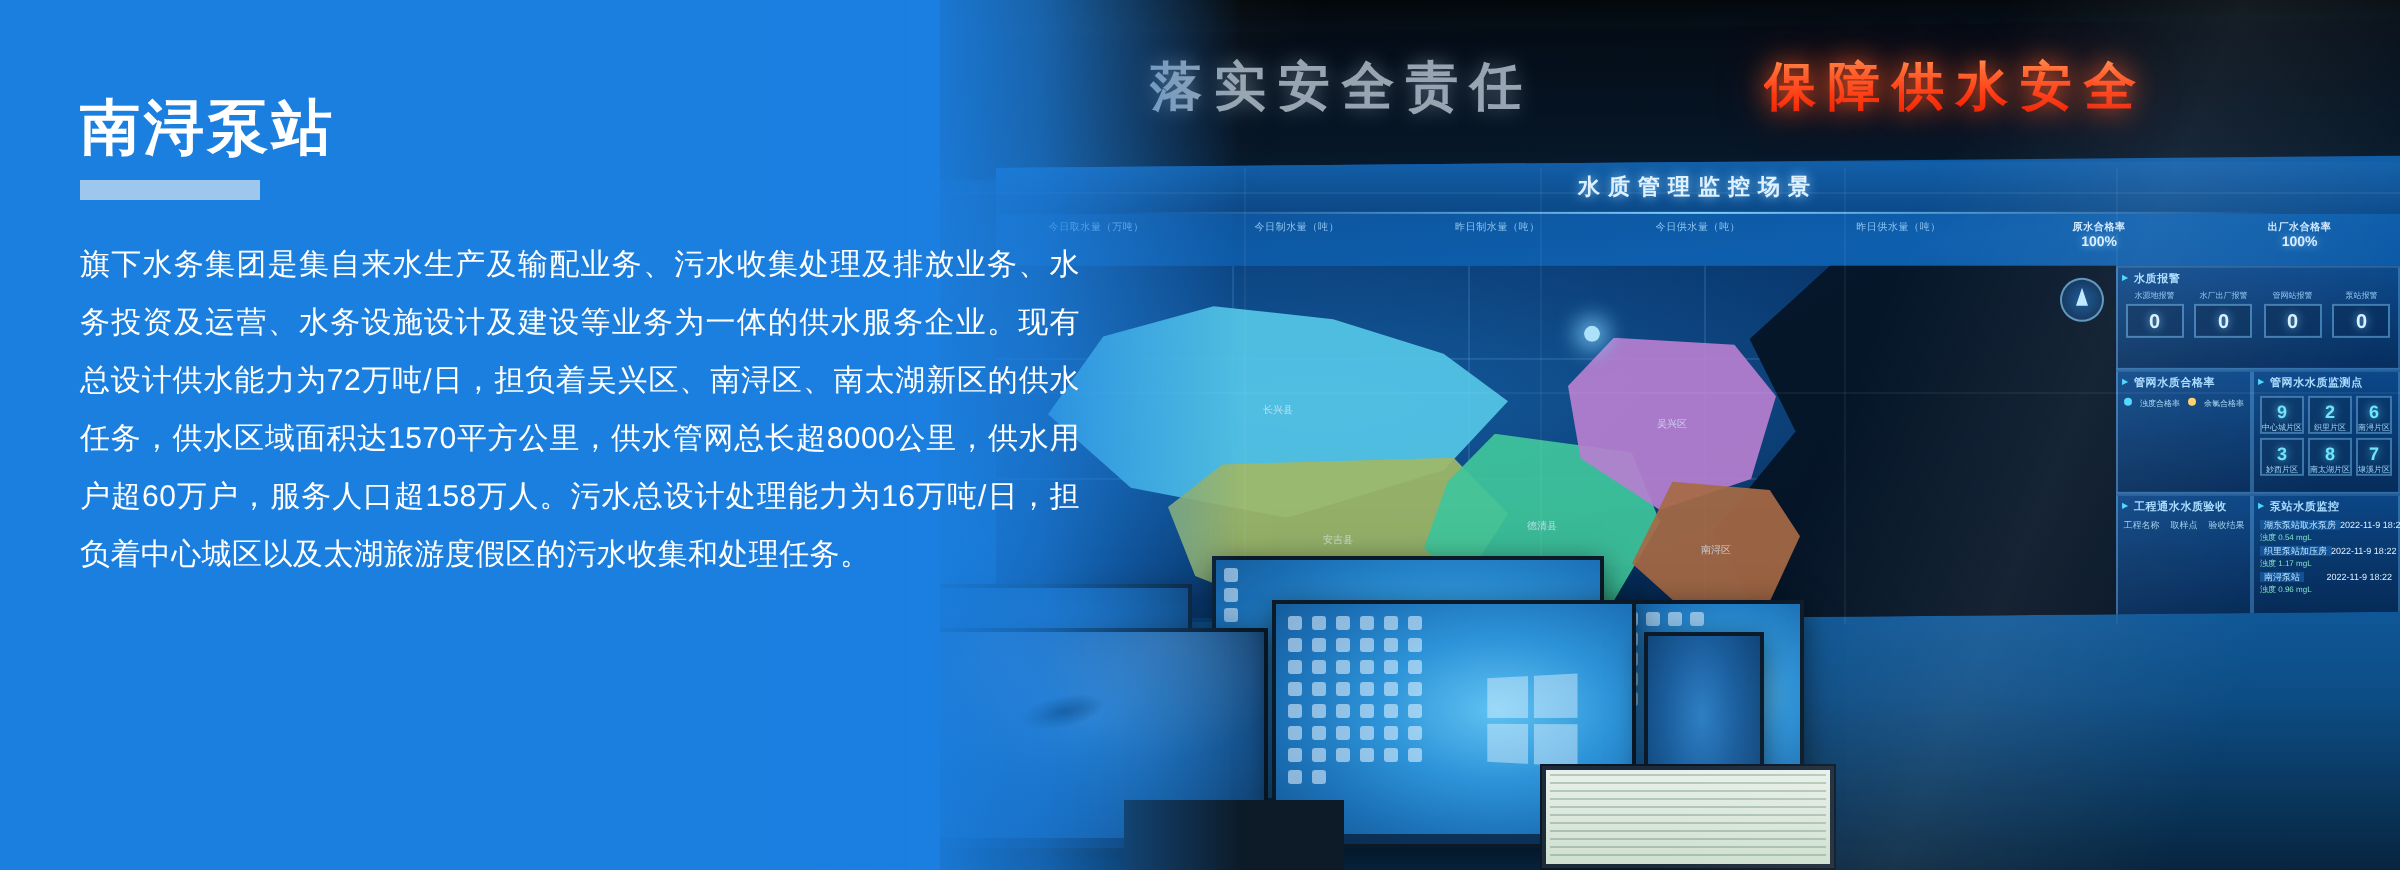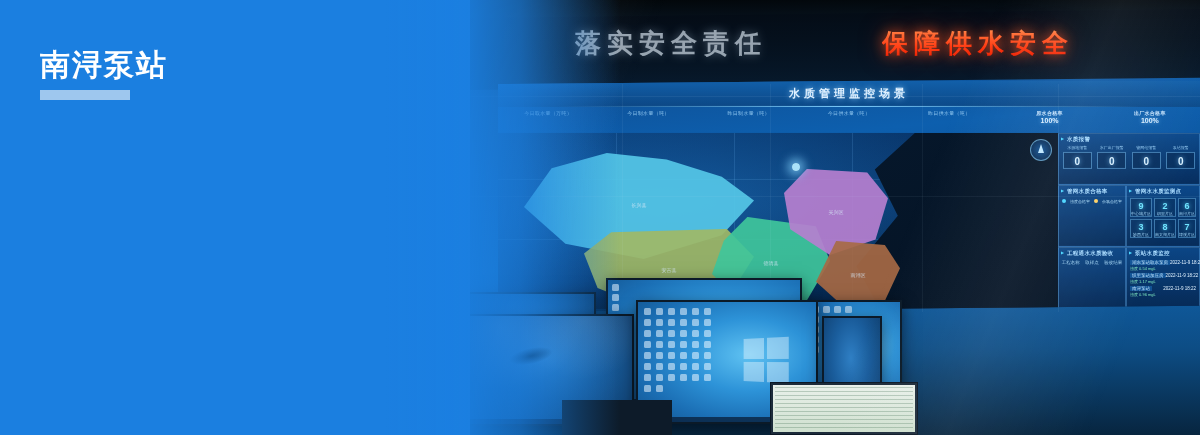--- a/index.html
+++ b/index.html
@@ -499,15 +499,16 @@
     <div class="glare" style="left:0;top:0;width:730px;height:435px;
          background:linear-gradient(112deg,rgba(255,255,255,.09) 0%,rgba(255,255,255,0) 22%,
                     rgba(255,255,255,0) 58%,rgba(255,255,255,.07) 72%,rgba(255,255,255,0) 88%);"></div>
   </div>
 
   <div class="leftpane"></div>
 
   <div class="copy">
     <div class="h1">南浔泵站</div>
     <div class="rule"></div>
+    <p class="body">旗下水务集团是集自来水生产及输配业务、污水收集处理及排放业务、水务投资及运营、水务设施设计及建设等业务为一体的供水服务企业。现有总设计供水能力为72万吨/日，担负着吴兴区、南浔区、南太湖新区的供水任务，供水区域面积达1570平方公里，供水管网总长超8000公里，供水用户超60万户，服务人口超158万人。污水总设计处理能力为16万吨/日，担负着中心城区以及太湖旅游度假区的污水收集和处理任务。</p>
   </div>
 
 </div>
 
 </body></html>

